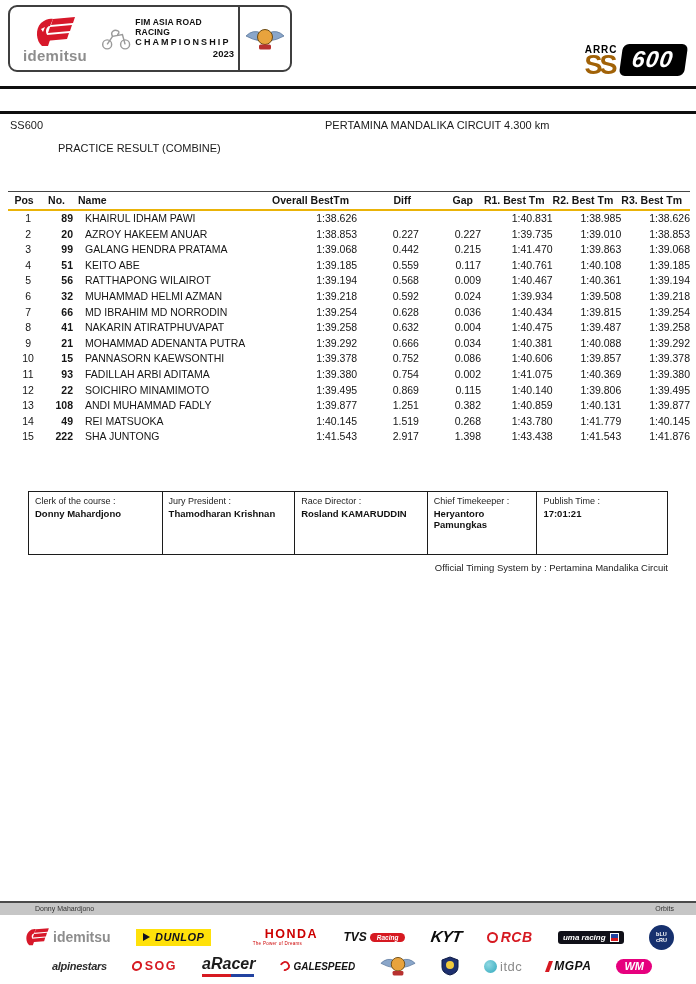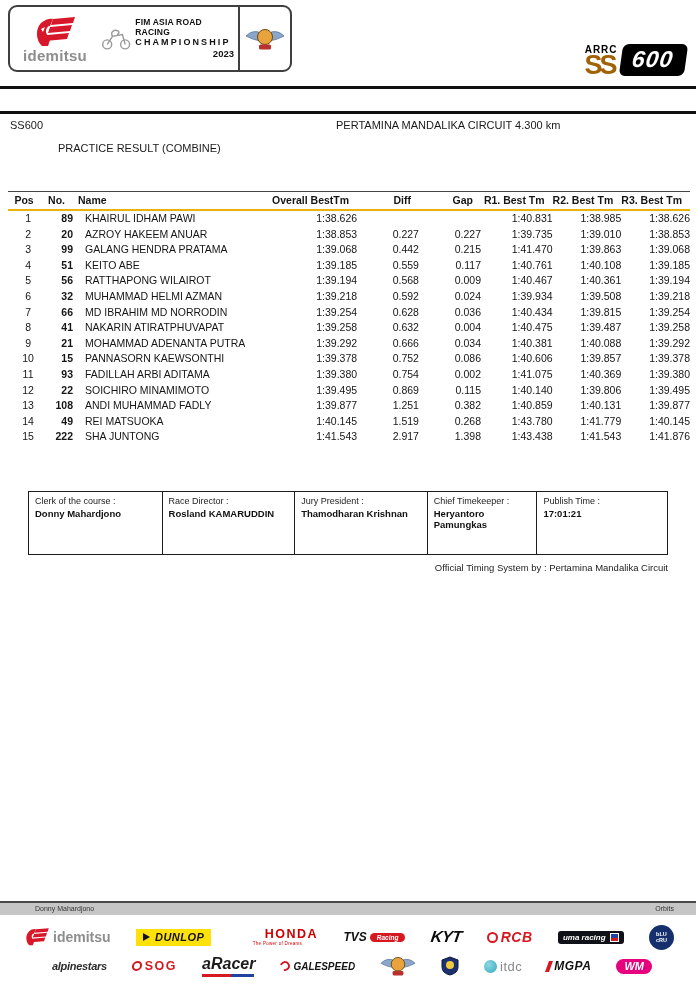--- a/index.html
+++ b/index.html
@@ -26,21 +26,21 @@
   .ss { font-size:27px; font-weight:bold; letter-spacing:-3px; color:#a16207; line-height:0.78; padding-right:3px; }
   .six-box { background:#000; color:#fff; border-radius:6px; transform:skewX(-8deg);
     padding:2px 11px 3px 9px; border:2px solid #000; }
   .six-box span { display:block; transform:skewX(0deg); font-size:23px; line-height:1; font-weight:bold; font-style:italic; letter-spacing:1px; }
 
   
   .rule-a { position:absolute; left:0; top:86px; width:696px; height:3px; background:#0f0f0f; }
   .doc-title { position:absolute; left:2px; top:90px; font-size:15px; letter-spacing:-0.3px; color:#101010; }
   .rule-b { position:absolute; left:0; top:111px; width:696px; height:3px; background:#0f0f0f; }
   .class-name { position:absolute; left:10px; top:119px; font-size:11px; }
-  .circuit { position:absolute; left:336px; top:119px; font-size:11px; }
+  .circuit { position:absolute; left:325px; top:119px; font-size:11px; }
   .session { position:absolute; left:10px; top:142px; font-size:11px;padding-left:48px; }
 
   
   .results-wrap { position:absolute; left:8px; top:191px; width:682px; }
   table.results { width:100%; border-collapse:collapse; font-size:10.5px; color:#151515; }
   table.results thead th { border-top:1.5px solid #444; border-bottom:2px solid #eab308;
     font-weight:bold; padding:2px 8px 3px 0; white-space:nowrap; }
   table.results thead th:nth-child(1){ text-align:center; }
   table.results thead th:nth-child(2){ text-align:right; }
   table.results thead th:nth-child(3){ text-align:left; padding-left:5px; }
@@ -374,27 +374,27 @@
     </table>
   </div>
 
   <div class="officials">
   <div class="cell">
     <div class="label">Clerk of the course :</div>
     <div class="name">Donny Mahardjono</div>
   </div>
 
   <div class="cell">
+    <div class="label">Jury President :</div>
+    <div class="name">Thamodharan Krishnan</div>
+  </div>
+
+  <div class="cell">
     <div class="label">Race Director :</div>
     <div class="name">Rosland KAMARUDDIN</div>
-  </div>
-
-  <div class="cell">
-    <div class="label">Jury President :</div>
-    <div class="name">Thamodharan Krishnan</div>
   </div>
 
   <div class="cell">
     <div class="label">Chief Timekeeper :</div>
     <div class="name">Heryantoro Pamungkas</div>
   </div>
 
   <div class="cell">
     <div class="label">Publish Time :</div>
     <div class="name">17:01:21</div>

